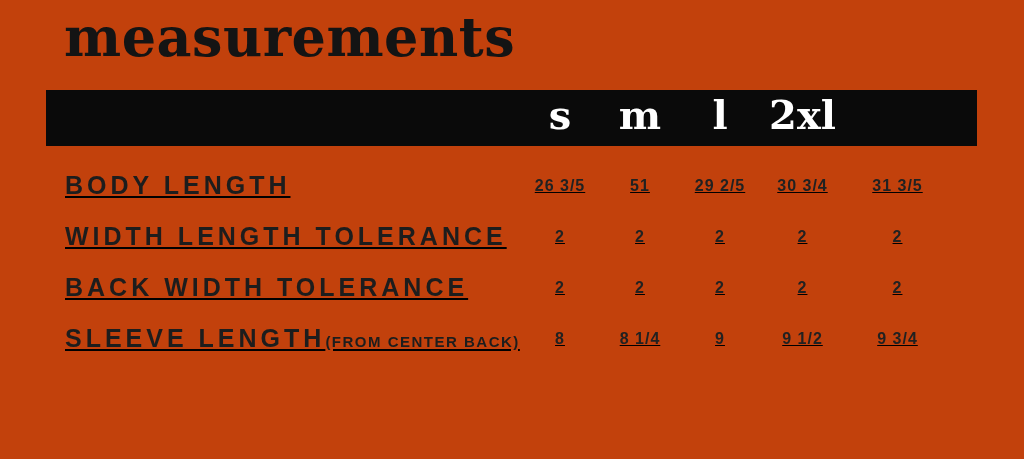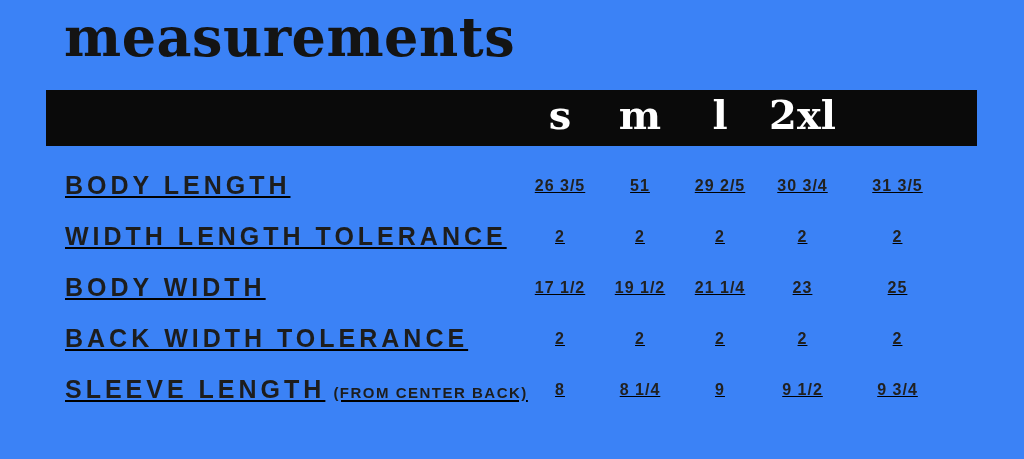--- a/index.html
+++ b/index.html
@@ -4,21 +4,21 @@
 <style>
   html, body {
     margin: 0;
     padding: 0;
     background: #ffffff;
   }
   .page {
     position: relative;
     width: 1024px;
     height: 459px;
-    background: #3b82f6;
+    background: #c2410c;
     overflow: hidden;
     font-family: "Liberation Sans", sans-serif;
   }
   .title {
     position: absolute;
     left: 64px;
     top: 8px;
     font-family: "DejaVu Serif", serif;
     font-weight: 700;
     font-size: 54px;
@@ -62,21 +62,20 @@
     padding-left: 19px;
     font-size: 25px;
     font-weight: 700;
     letter-spacing: 4px;
     color: #1d1d1d;
     white-space: nowrap;
   }
   .row-label .suffix {
     font-size: 15px;
     letter-spacing: 1.5px;
-    margin-left: 8px;
     font-weight: 700;
     color: #1d1d1d;
   }
   .cell {
     text-align: center;
     font-size: 16px;
     font-weight: 700;
     letter-spacing: 1px;
     color: #212121;
     white-space: nowrap;
@@ -110,28 +109,20 @@
 
     <div class="row grid-cols">
       <div class="row-label"><span>WIDTH LENGTH TOLERANCE</span></div>
       <div class="cell">2</div>
       <div class="cell">2</div>
       <div class="cell">2</div>
       <div class="cell">2</div>
       <div class="cell">2</div>
     </div>
 
-    <div class="row grid-cols">
-      <div class="row-label"><span>BODY WIDTH</span></div>
-      <div class="cell">17 1/2</div>
-      <div class="cell">19 1/2</div>
-      <div class="cell">21 1/4</div>
-      <div class="cell">23</div>
-      <div class="cell">25</div>
-    </div>
 
     <div class="row grid-cols">
       <div class="row-label"><span>BACK WIDTH TOLERANCE</span></div>
       <div class="cell">2</div>
       <div class="cell">2</div>
       <div class="cell">2</div>
       <div class="cell">2</div>
       <div class="cell">2</div>
     </div>
 

